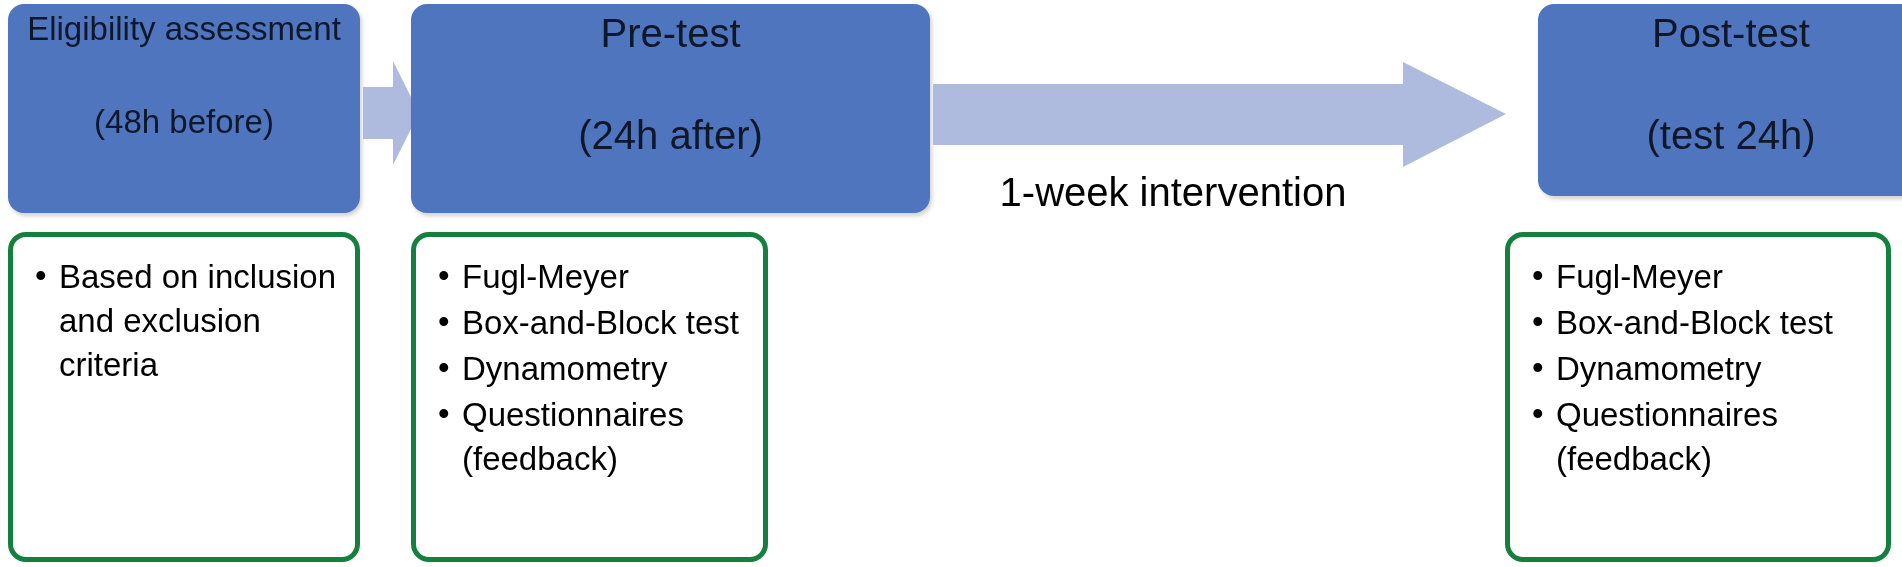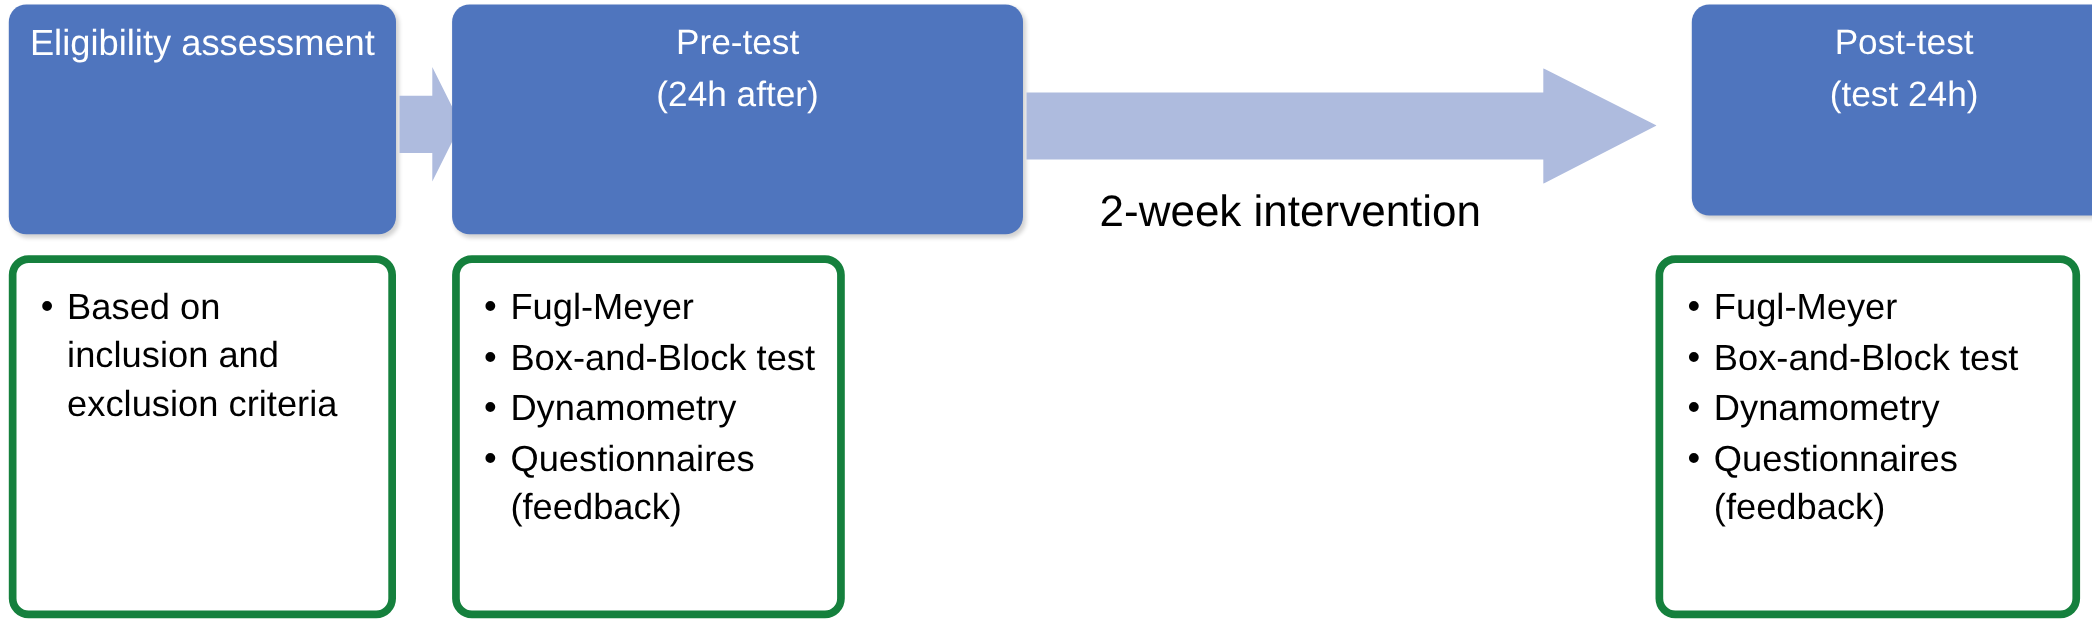--- a/index.html
+++ b/index.html
@@ -17,30 +17,31 @@
     background: #ffffff;
     overflow: hidden;
   }
 
   
   .stage-header {
     position: absolute;
     box-sizing: border-box;
     background: #4F75BE;
     border-radius: 16px;
-    color: #ffffff;
+    color: #0f172a;
     display: flex;
     flex-direction: column;
     align-items: center;
     justify-content: flex-start;
-    padding-top: 14px;
+    padding-top: 4px;
     box-shadow: 2px 3px 4px rgba(0,0,0,0.18);
+    gap: 45px;
   }
   .stage-header .line {
-    font-size: 32px;
+    font-size: 40px;
     line-height: 1.28;
     font-weight: normal;
     text-align: center;
     white-space: nowrap;
   }
   .stage-header .line.second {
     margin-top: 6px;
   }
 
   #hdr-eligibility { left: 8px;    top: 4px;  width: 352px; height: 209px; }
@@ -48,21 +49,21 @@
   #hdr-posttest    { left: 1538px; top: 4px;  width: 386px; height: 192px; }
 
   
   #hdr-eligibility .line { font-size: 33px; }
 
   
   .stage-body {
     position: absolute;
     box-sizing: border-box;
     background: #ffffff;
-    border: 7px solid #15803d;
+    border: 5px solid #15803d;
     border-radius: 18px;
     padding: 18px 16px 10px 18px;
   }
   .stage-body ul {
     list-style: none;
     margin: 0;
     padding: 0;
   }
   .stage-body li {
     position: relative;
@@ -115,20 +116,21 @@
     white-space: nowrap;
   }
 </style>
 </head>
 <body>
 
 <div class="diagram">
 
   <div class="stage-header" id="hdr-eligibility">
     <div class="line">Eligibility assessment</div>
+    <div class="line second">(48h before)</div>
   </div>
 
   <div class="stage-body" id="body-eligibility">
     <ul>
       <li>Based on inclusion and exclusion criteria</li>
     </ul>
   </div>
 
   <div class="arrow-short">
     <svg class="arrow-svg" viewBox="0 0 56 118" preserveAspectRatio="none">
@@ -149,21 +151,21 @@
       <li>Questionnaires (feedback)</li>
     </ul>
   </div>
 
   <div class="arrow-long">
     <svg class="arrow-svg" viewBox="0 0 573 105" preserveAspectRatio="none">
       <polygon points="0,22 470,22 470,0 573,52 470,105 470,83 0,83" fill="#AEBBDE"></polygon>
     </svg>
   </div>
 
-  <div class="intervention-label">2-week intervention</div>
+  <div class="intervention-label">1-week intervention</div>
 
   <div class="stage-header" id="hdr-posttest">
     <div class="line">Post-test</div>
     <div class="line second">(test 24h)</div>
   </div>
 
   <div class="stage-body" id="body-posttest">
     <ul>
       <li>Fugl-Meyer</li>
       <li>Box-and-Block test</li>

